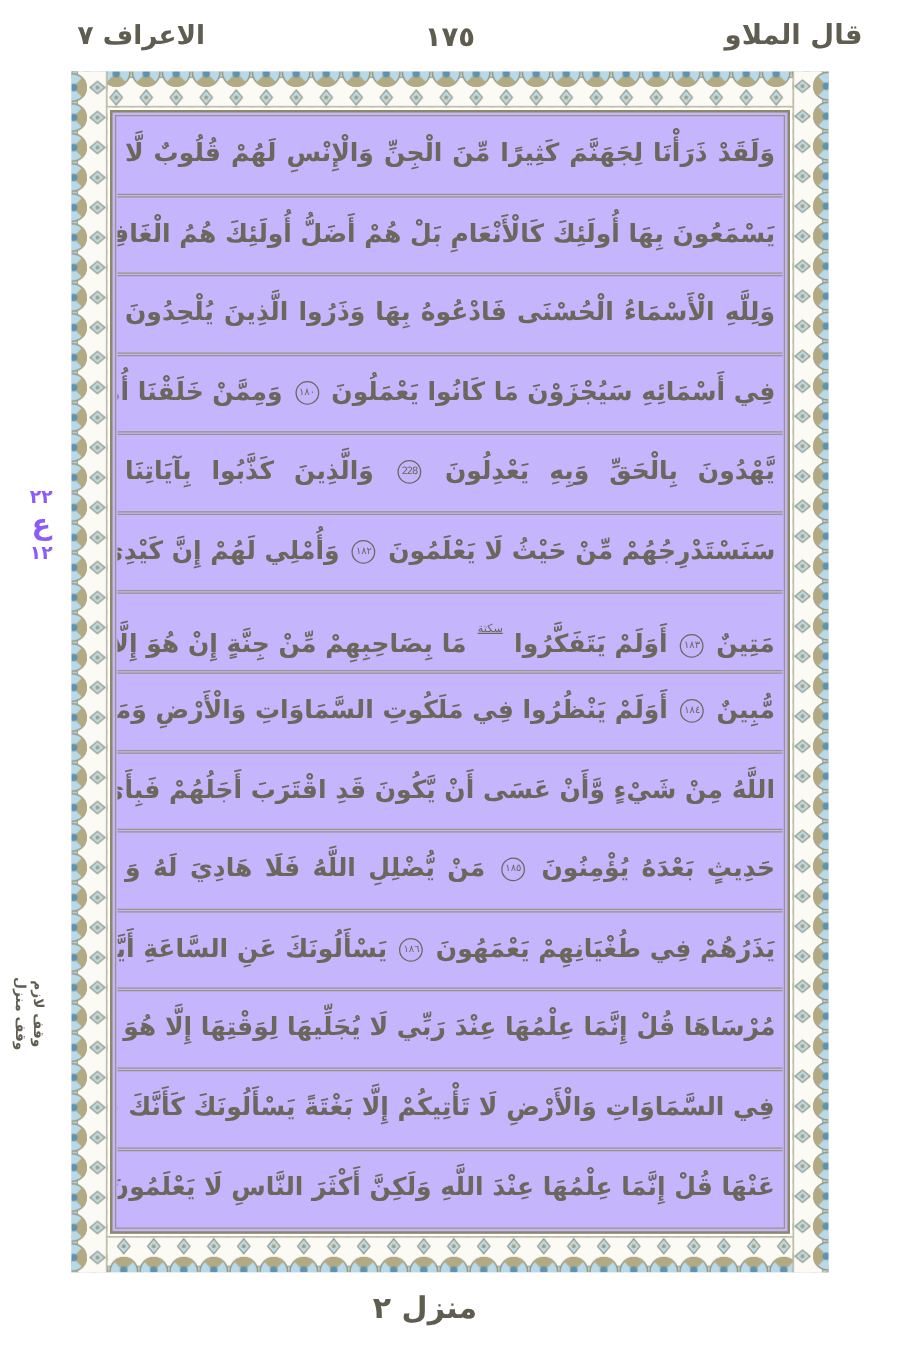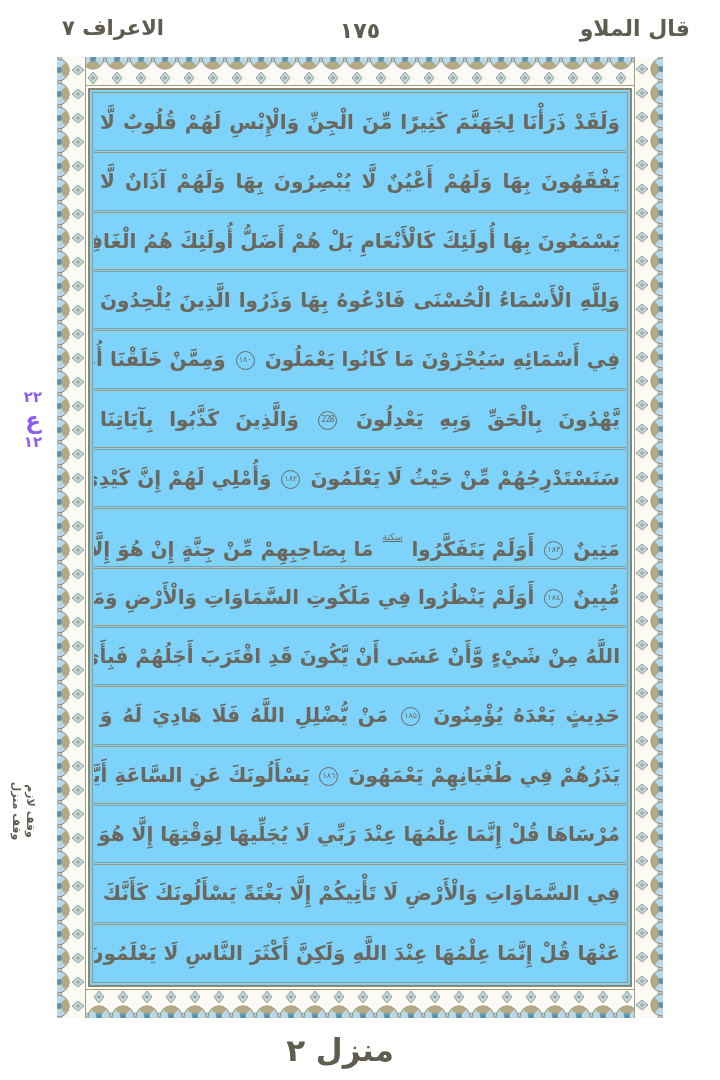--- a/index.html
+++ b/index.html
@@ -23,21 +23,21 @@
   .waqfnote{
     position:absolute;left:-26px;top:796px;width:96px;height:30px;
     transform:rotate(90deg);transform-origin:center;
     color:#5f5c50;font-size:11px;font-weight:bold;direction:rtl;text-align:center;line-height:14px;
   }
   
   .frame{position:absolute;left:57px;top:57px;width:606px;height:961px;}
   .frame svg{position:absolute;left:0;top:0;}
   .inner{
     position:absolute;left:31px;top:31px;right:31px;bottom:31px;
-    border:2px solid #8f8868;background:#7dd3fc;
+    border:2px solid #8f8868;background:#c4b5fd;
   }
   .inner2{
     position:absolute;left:2px;top:2px;right:2px;bottom:2px;
     border:1px solid #9a9483;
   }
   
   .lines{
     position:absolute;left:1px;top:1px;right:1px;bottom:1px;
     display:flex;flex-direction:column;
   }
@@ -58,21 +58,21 @@
     text-align:right;vertical-align:middle;margin:0 3px;
     text-align-last:center;white-space:nowrap;
   }
   .line-note{
     display:inline-block;font-size:9px;font-weight:normal;
     vertical-align:16px;margin:0 2px;letter-spacing:0;text-decoration:underline;
   }
   
   .footer{
     position:absolute;left:0;right:40px;top:1032px;text-align:center;
-    font-size:31px;font-weight:bold;color:#5f5c50;direction:rtl;
+    font-size:24px;font-weight:bold;color:#5f5c50;direction:rtl;
   }
 </style>
 </head>
 <body>
 
 <div class="sheet">
 
   <div class="header">
     <div class="h-right">قال الملاو</div>
     <div class="h-center">١٧٥</div>
@@ -114,21 +114,20 @@
           <rect x="0" y="0" width="961" height="29" fill="url(#bp)"></rect>
         </g>
       <g transform="translate(606,0) rotate(90)">
           <rect x="0" y="0" width="961" height="29" fill="url(#bp)"></rect>
         </g>
     </svg>
     <div class="inner">
       <div class="inner2">
         <div class="lines">
             <div class="qline" dir="rtl"><span class="qtext">وَلَقَدْ ذَرَأْنَا لِجَهَنَّمَ كَثِيرًا مِّنَ الْجِنِّ وَالْإِنْسِ لَهُمْ قُلُوبٌ لَّا</span> </div>
-            <div class="qline" dir="rtl"><span class="qtext">يَفْقَهُونَ بِهَا وَلَهُمْ أَعْيُنٌ لَّا يُبْصِرُونَ بِهَا وَلَهُمْ آذَانٌ لَّا</span> </div>
             <div class="qline" dir="rtl"><span class="qtext">يَسْمَعُونَ بِهَا أُولَئِكَ كَالْأَنْعَامِ بَلْ هُمْ أَضَلُّ أُولَئِكَ هُمُ الْغَافِلُونَ</span>  </div>
             <div class="qline" dir="rtl"><span class="qtext">وَلِلَّهِ الْأَسْمَاءُ الْحُسْنَى فَادْعُوهُ بِهَا وَذَرُوا الَّذِينَ يُلْحِدُونَ</span> </div>
             <div class="qline" dir="rtl"><span class="qtext">فِي أَسْمَائِهِ سَيُجْزَوْنَ مَا كَانُوا يَعْمَلُونَ</span> <span class="ayah-marker">١٨٠</span> <span class="qtext">وَمِمَّنْ خَلَقْنَا أُمَّةٌ</span> </div>
             <div class="qline" dir="rtl"><span class="qtext">يَّهْدُونَ بِالْحَقِّ وَبِهِ يَعْدِلُونَ</span> <span class="ayah-marker">228</span> <span class="qtext">وَالَّذِينَ كَذَّبُوا بِآيَاتِنَا</span> </div>
             <div class="qline" dir="rtl"><span class="qtext">سَنَسْتَدْرِجُهُمْ مِّنْ حَيْثُ لَا يَعْلَمُونَ</span> <span class="ayah-marker">١٨٢</span> <span class="qtext">وَأُمْلِي لَهُمْ إِنَّ كَيْدِي</span> </div>
             <div class="qline" dir="rtl"><span class="qtext">مَتِينٌ</span> <span class="ayah-marker">١٨٣</span> <span class="qtext">أَوَلَمْ يَتَفَكَّرُوا</span> <span class="line-note">سكتة</span> <span class="qtext">مَا بِصَاحِبِهِمْ مِّنْ جِنَّةٍ إِنْ هُوَ إِلَّا نَذِيرٌ</span> </div>
             <div class="qline" dir="rtl"><span class="qtext">مُّبِينٌ</span> <span class="ayah-marker">١٨٤</span> <span class="qtext">أَوَلَمْ يَنْظُرُوا فِي مَلَكُوتِ السَّمَاوَاتِ وَالْأَرْضِ وَمَا خَلَقَ</span> </div>
             <div class="qline" dir="rtl"><span class="qtext">اللَّهُ مِنْ شَيْءٍ وَّأَنْ عَسَى أَنْ يَّكُونَ قَدِ اقْتَرَبَ أَجَلُهُمْ فَبِأَيِّ</span> </div>
             <div class="qline" dir="rtl"><span class="qtext">حَدِيثٍ بَعْدَهُ يُؤْمِنُونَ</span> <span class="ayah-marker">١٨٥</span> <span class="qtext">مَنْ يُّضْلِلِ اللَّهُ فَلَا هَادِيَ لَهُ وَ</span> </div>
             <div class="qline" dir="rtl"><span class="qtext">يَذَرُهُمْ فِي طُغْيَانِهِمْ يَعْمَهُونَ</span> <span class="ayah-marker">١٨٦</span> <span class="qtext">يَسْأَلُونَكَ عَنِ السَّاعَةِ أَيَّانَ</span> </div>

